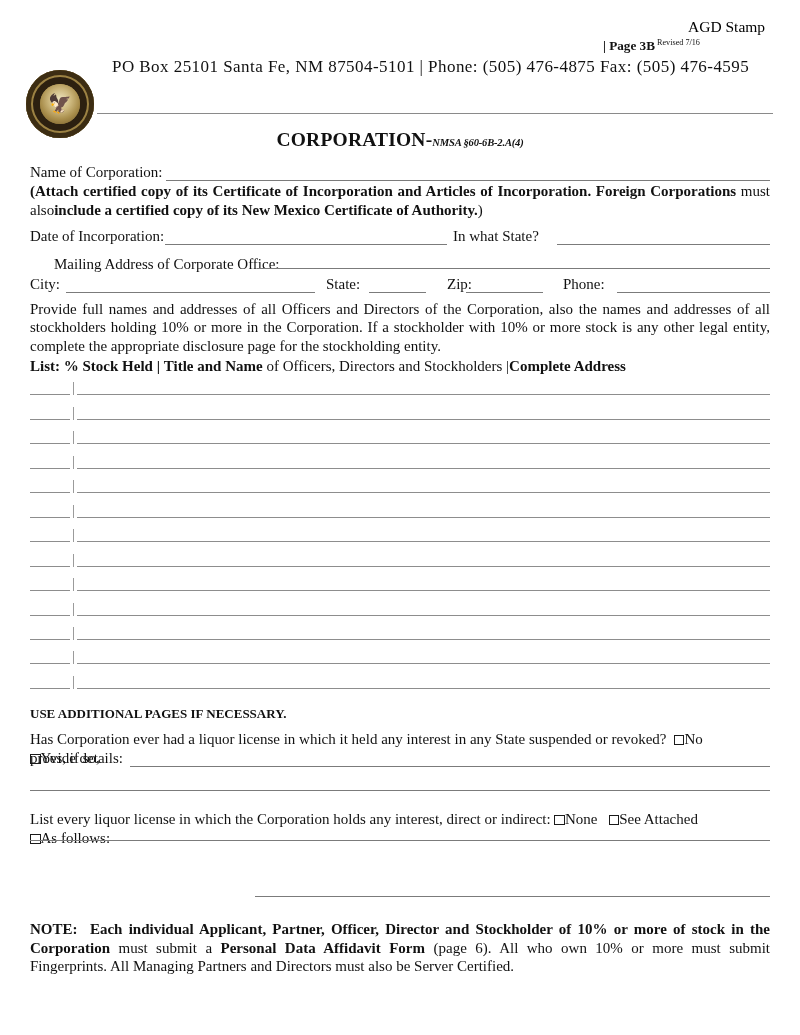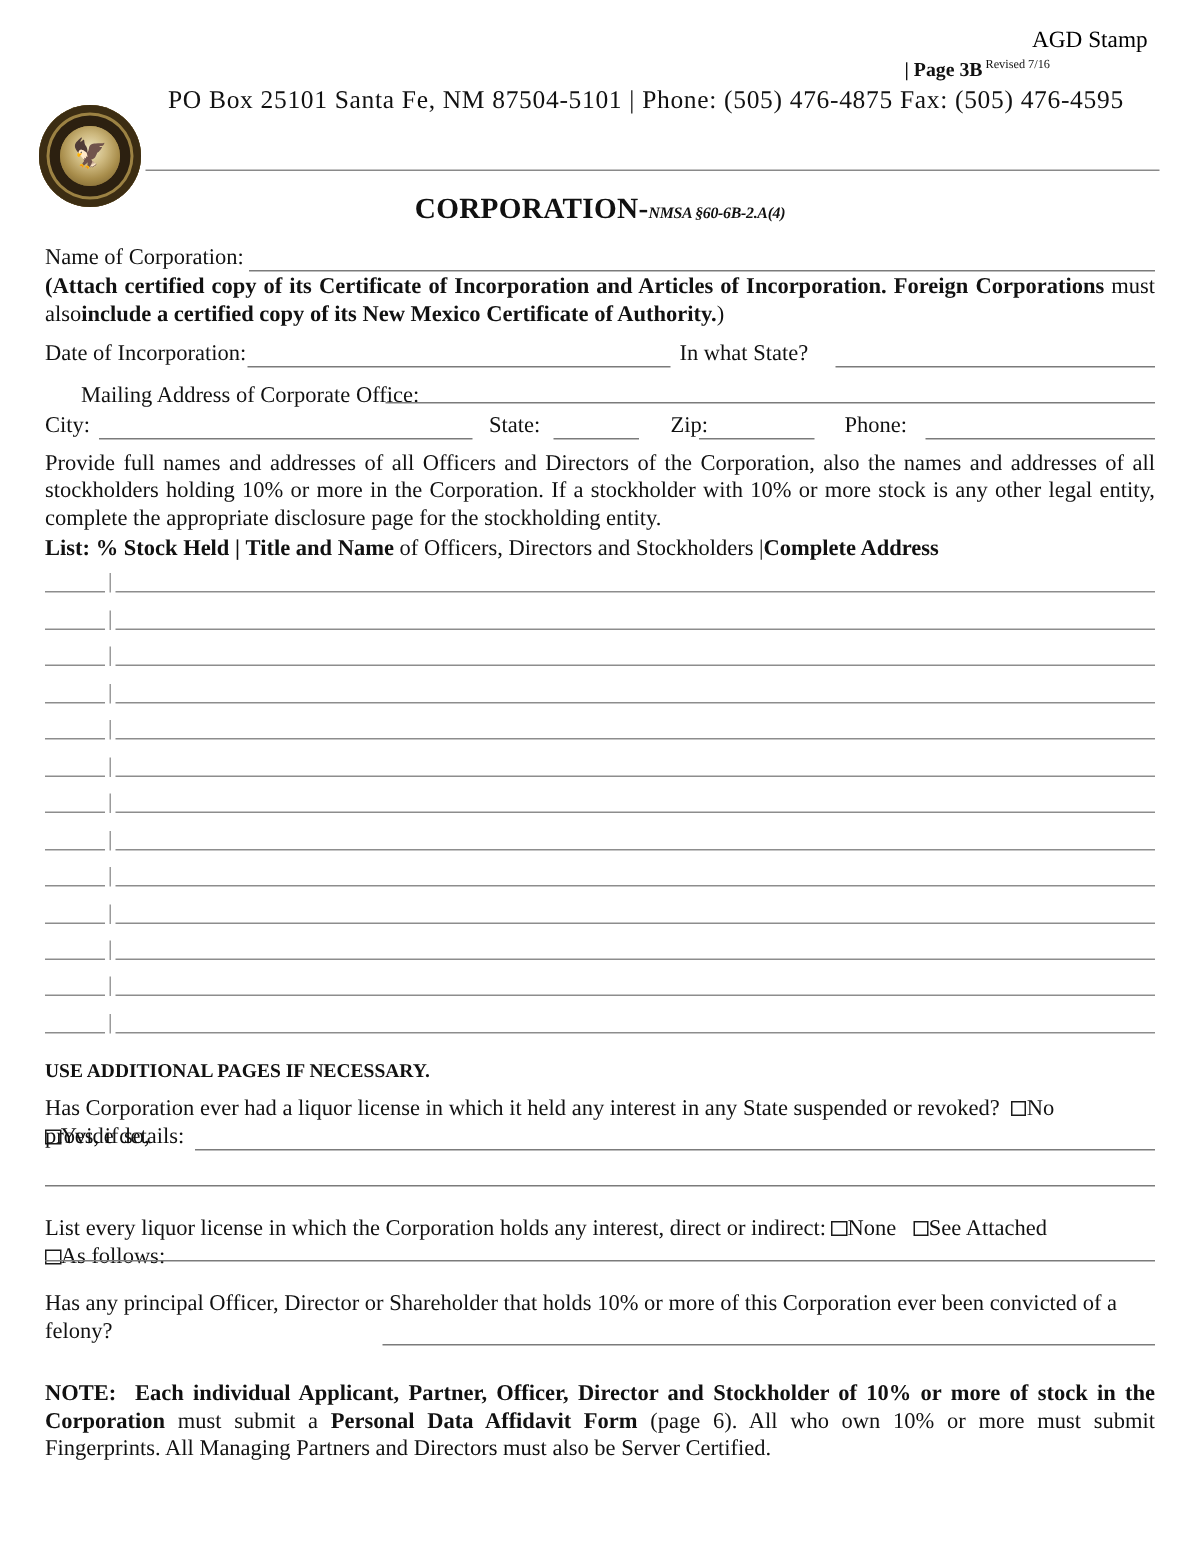--- a/index.html
+++ b/index.html
@@ -306,18 +306,17 @@
   <div class="tx b" style="left:30px; top:704px; font-size:13px;">USE ADDITIONAL PAGES IF NECESSARY.</div>
 
   <div class="tx" style="left:30px; top:730px; width:745px;"><span class="nb">Has Corporation ever had a liquor license in which it held any interest in any State suspended or revoked?</span>&nbsp; <span class="nb"><span class="cbx"></span><span>No</span></span>&nbsp;&nbsp; <span class="nb"><span class="cbx"></span><span>Yes, if so,</span></span></div>
   <div class="tx" style="left:30px; top:749px;">provide details:</div>
   <div class="fl" style="left:130px; top:766px; width:640px;"></div>
   <div class="fl" style="left:30px; top:790px; width:740px;"></div>
 
   <div class="tx" style="left:30px; top:810px; width:745px;"><span class="nb">List every liquor license in which the Corporation holds any interest, direct or indirect:</span> <span class="nb"><span class="cbx"></span><span>None</span></span>&nbsp;&nbsp; <span class="nb"><span class="cbx"></span><span>See Attached</span></span>&nbsp; <span class="nb"><span class="cbx"></span><span>As follows:</span></span></div>
   <div class="fl" style="left:30px; top:840px; width:740px;"></div>
 
-  <div class="tx" style="left:30px; top:860px; width:745px;">Has any principal Officer, Director or Shareholder that holds 10% or more of this Corporation ever been convicted of a felony?</div>
   <div class="fl" style="left:255px; top:896px; width:515px;"></div>
 
   <div class="tx just" style="left:30px; top:920px; width:740px; line-height:18.6px;"><b>NOTE:</b>&nbsp;&nbsp;<b>Each individual Applicant, Partner, Officer, Director and Stockholder of 10% or more of stock in the Corporation</b><span> must submit a </span><b>Personal Data Affidavit Form</b><span> (page 6). All who own 10% or more must submit Fingerprints. All Managing Partners and Directors must also be Server Certified.</span></div>
 
 </div>
 
 </body></html>

